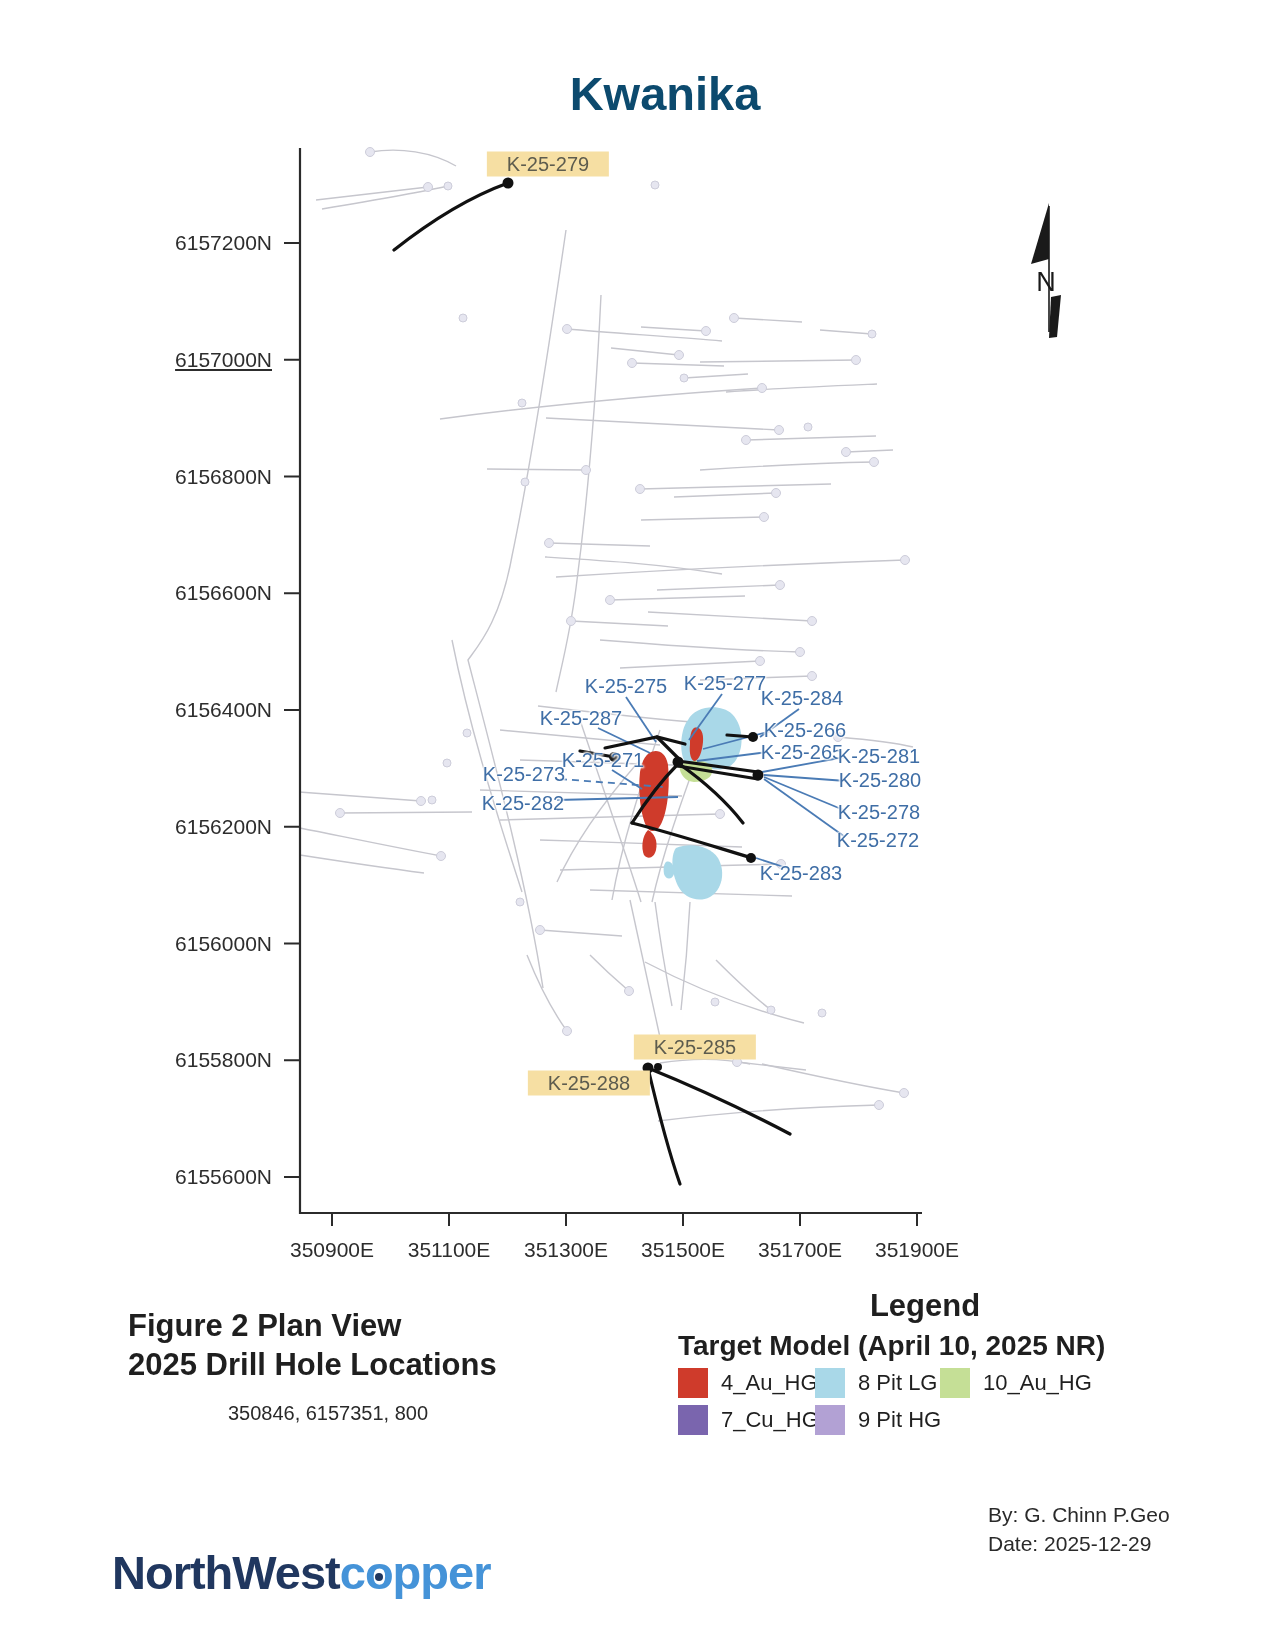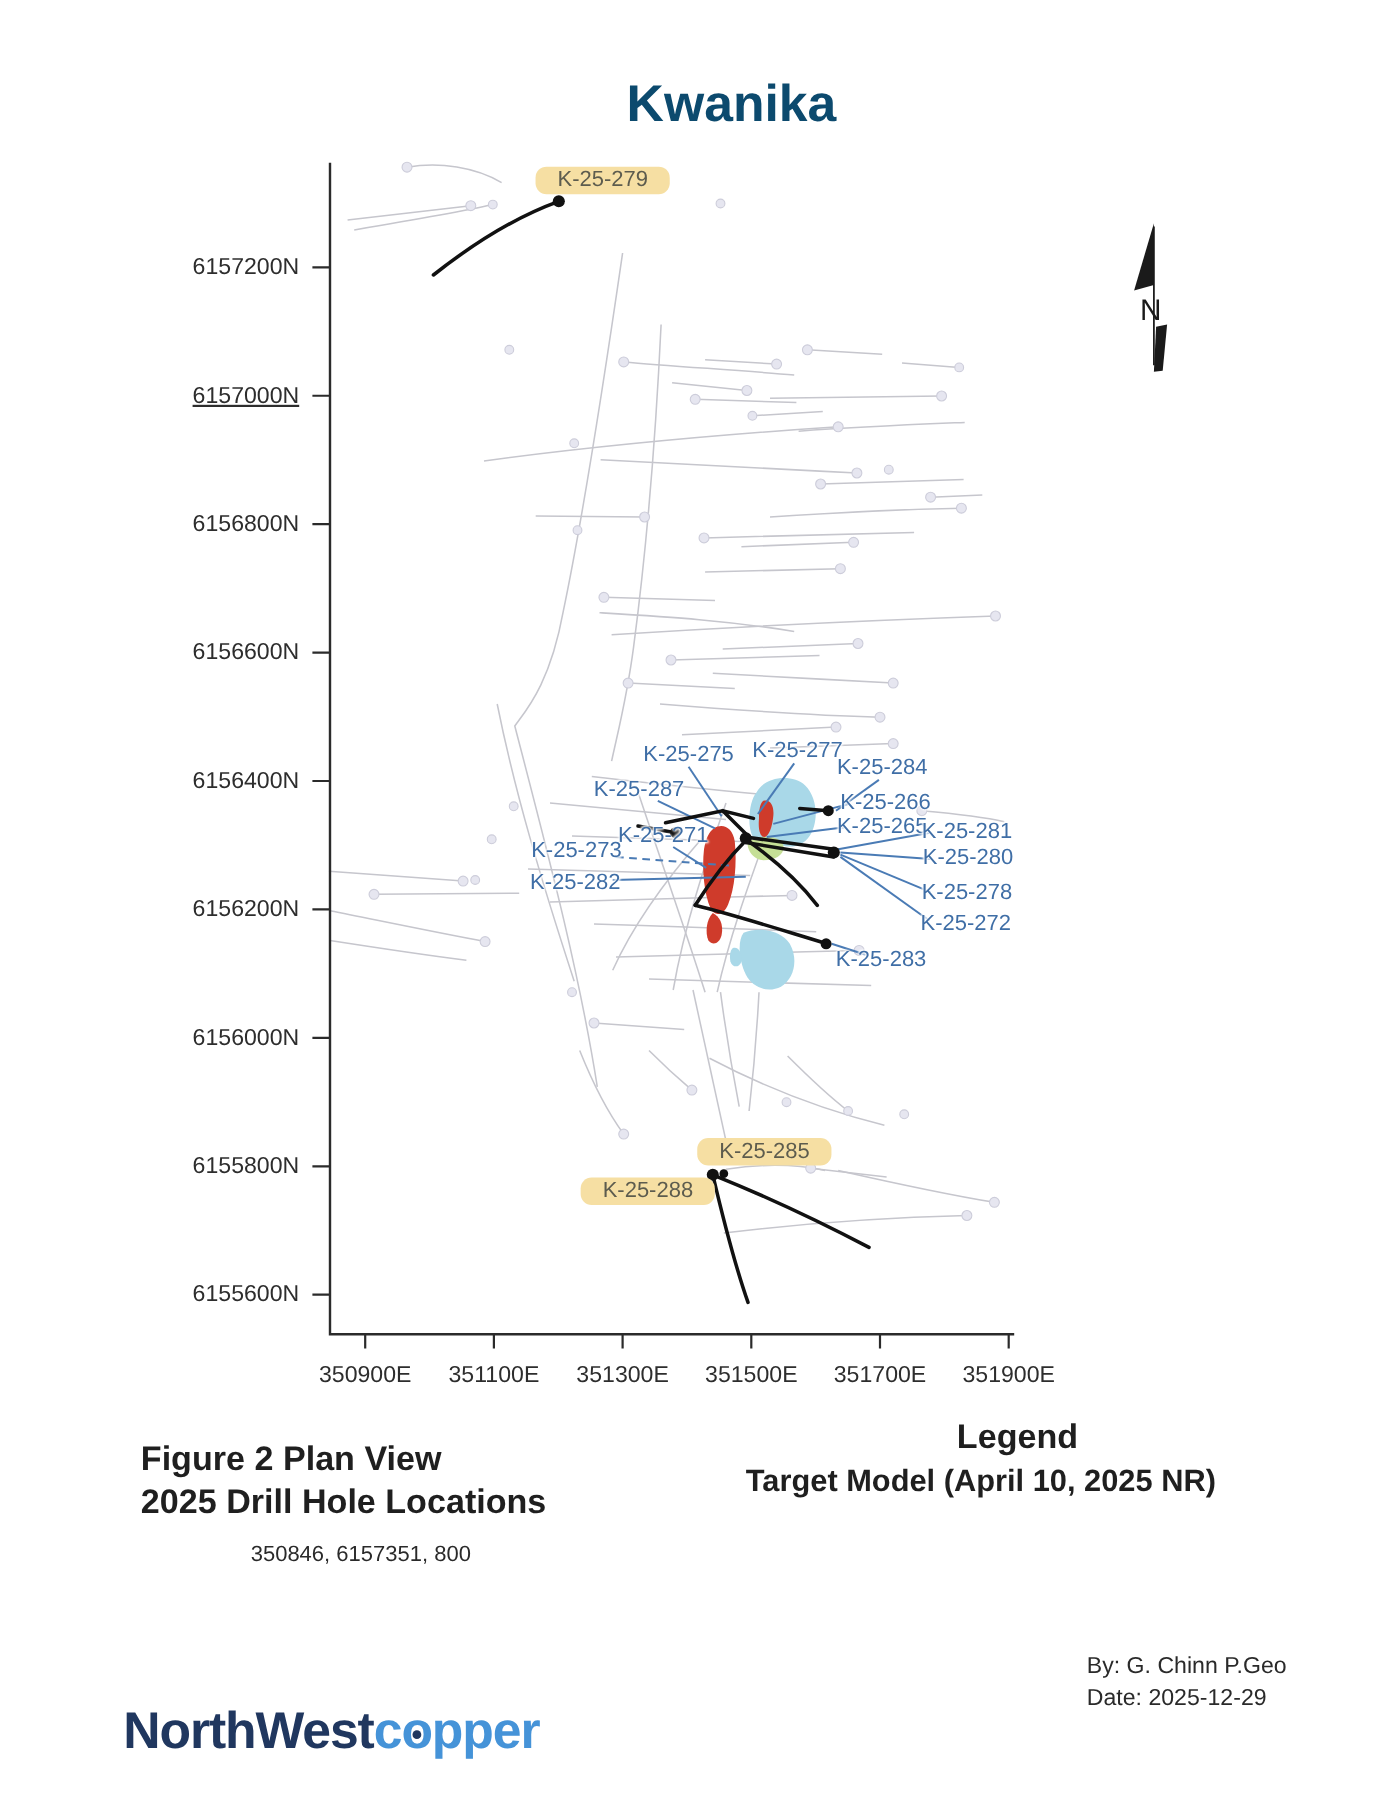--- a/index.html
+++ b/index.html
@@ -8,21 +8,21 @@
   .title{position:absolute;top:66px;left:665px;transform:translateX(-50%);
          font-size:47px;font-weight:bold;color:#0c4a6e;margin:0;white-space:nowrap;}
   .map-svg{position:absolute;left:0;top:0;}
   .ytick{position:absolute;left:156px;width:116px;text-align:right;
          font-size:21px;color:#2d2d2d;white-space:nowrap;}
   .xtick{position:absolute;top:1238px;width:124px;text-align:center;
          font-size:21px;color:#2d2d2d;white-space:nowrap;}
   .hole-label{position:absolute;transform:translate(-50%,-50%);font-size:20px;
          color:#3f6ea6;white-space:nowrap;
          text-shadow:0 0 2px #fff,0 0 3px #fff,1px 1px 2px #fff,-1px -1px 2px #fff;}
-  .hole-label.hl{background:#f6dfa3;color:#5d5c4e;padding:1px 20px;text-shadow:none;border-radius:10px;}
+  .hole-label.hl{background:#f6dfa3;color:#5d5c4e;padding:1px 20px;text-shadow:none;}
   .legend{position:absolute;left:655px;top:1288px;width:500px;}
   .legend-title{font-size:31px;font-weight:bold;color:#1f1f1f;text-align:center;
          width:520px;margin-left:10px;}
   .legend-subtitle{font-size:28px;font-weight:bold;color:#1f1f1f;margin-top:6px;
          margin-left:23px;white-space:nowrap;}
   .legend-items{display:grid;grid-template-columns:137px 125px auto;
          grid-row-gap:7px;margin-top:6px;margin-left:23px;}
   .legend-item{display:flex;align-items:center;}
   .legend-swatch{width:30px;height:30px;flex:0 0 30px;margin-right:13px;}
   .legend-label{font-size:22px;color:#1f1f1f;white-space:nowrap;}
@@ -290,20 +290,42 @@
     <div class="caption-line">Figure 2 Plan View</div>
     <div class="caption-line">2025 Drill Hole Locations</div>
     <div class="caption-coords">
       <div class="caption-coord">350846, 6157351, 800</div>
     </div>
   </div>
 
   <div class="legend">
     <div class="legend-title">Legend</div>
     <div class="legend-subtitle">Target Model (April 10, 2025 NR)</div>
+    <div class="legend-items" id="legend-items">
+        <div class="legend-item">
+          <div class="legend-swatch" style="background: rgb(207, 59, 43);"></div>
+          <span class="legend-label">4_Au_HG</span>
+        </div>
+        <div class="legend-item">
+          <div class="legend-swatch" style="background: rgb(169, 216, 232);"></div>
+          <span class="legend-label">8 Pit LG</span>
+        </div>
+        <div class="legend-item">
+          <div class="legend-swatch" style="background: rgb(197, 223, 150);"></div>
+          <span class="legend-label">10_Au_HG</span>
+        </div>
+        <div class="legend-item">
+          <div class="legend-swatch" style="background: rgb(122, 101, 174);"></div>
+          <span class="legend-label">7_Cu_HG</span>
+        </div>
+        <div class="legend-item">
+          <div class="legend-swatch" style="background: rgb(178, 161, 212);"></div>
+          <span class="legend-label">9 Pit HG</span>
+        </div>
+      </div>
   </div>
 
 
   <div class="credits">
     <div>By: G. Chinn P.Geo</div>
     <div>Date: 2025-12-29</div>
   </div>
 
   <div class="logo">
     <span class="logo-part1">NorthWest</span><span class="logo-part2">c<span class="logo-o">o<i></i></span>pper</span>

